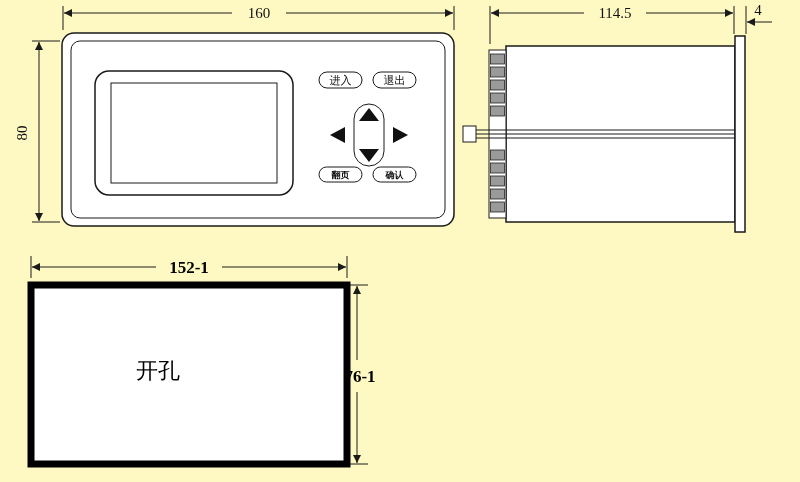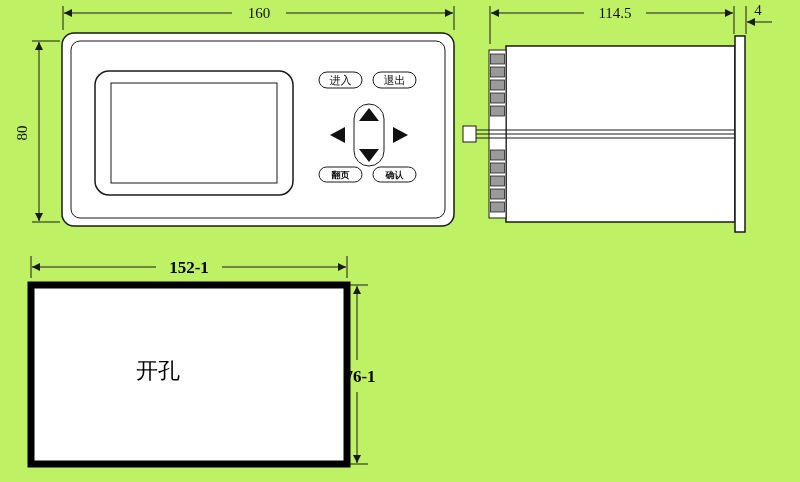--- a/index.html
+++ b/index.html
@@ -4,21 +4,21 @@
 <style>
   html, body {
     margin: 0;
     padding: 0;
     background: #ffffff;
   }
   #stage {
     position: relative;
     width: 800px;
     height: 482px;
-    background: #bef264;
+    background: #fef9c3;
     overflow: hidden;
   }
   svg {
     display: block;
   }
   .thin   { stroke: #1a1a1a; stroke-width: 1;   fill: none; }
   .med    { stroke: #1a1a1a; stroke-width: 1.5; fill: none; }
   .whitefill { fill: #ffffff; }
   .dimline { stroke: #1a1a1a; stroke-width: 1; fill: none; }
   .dimtext {

